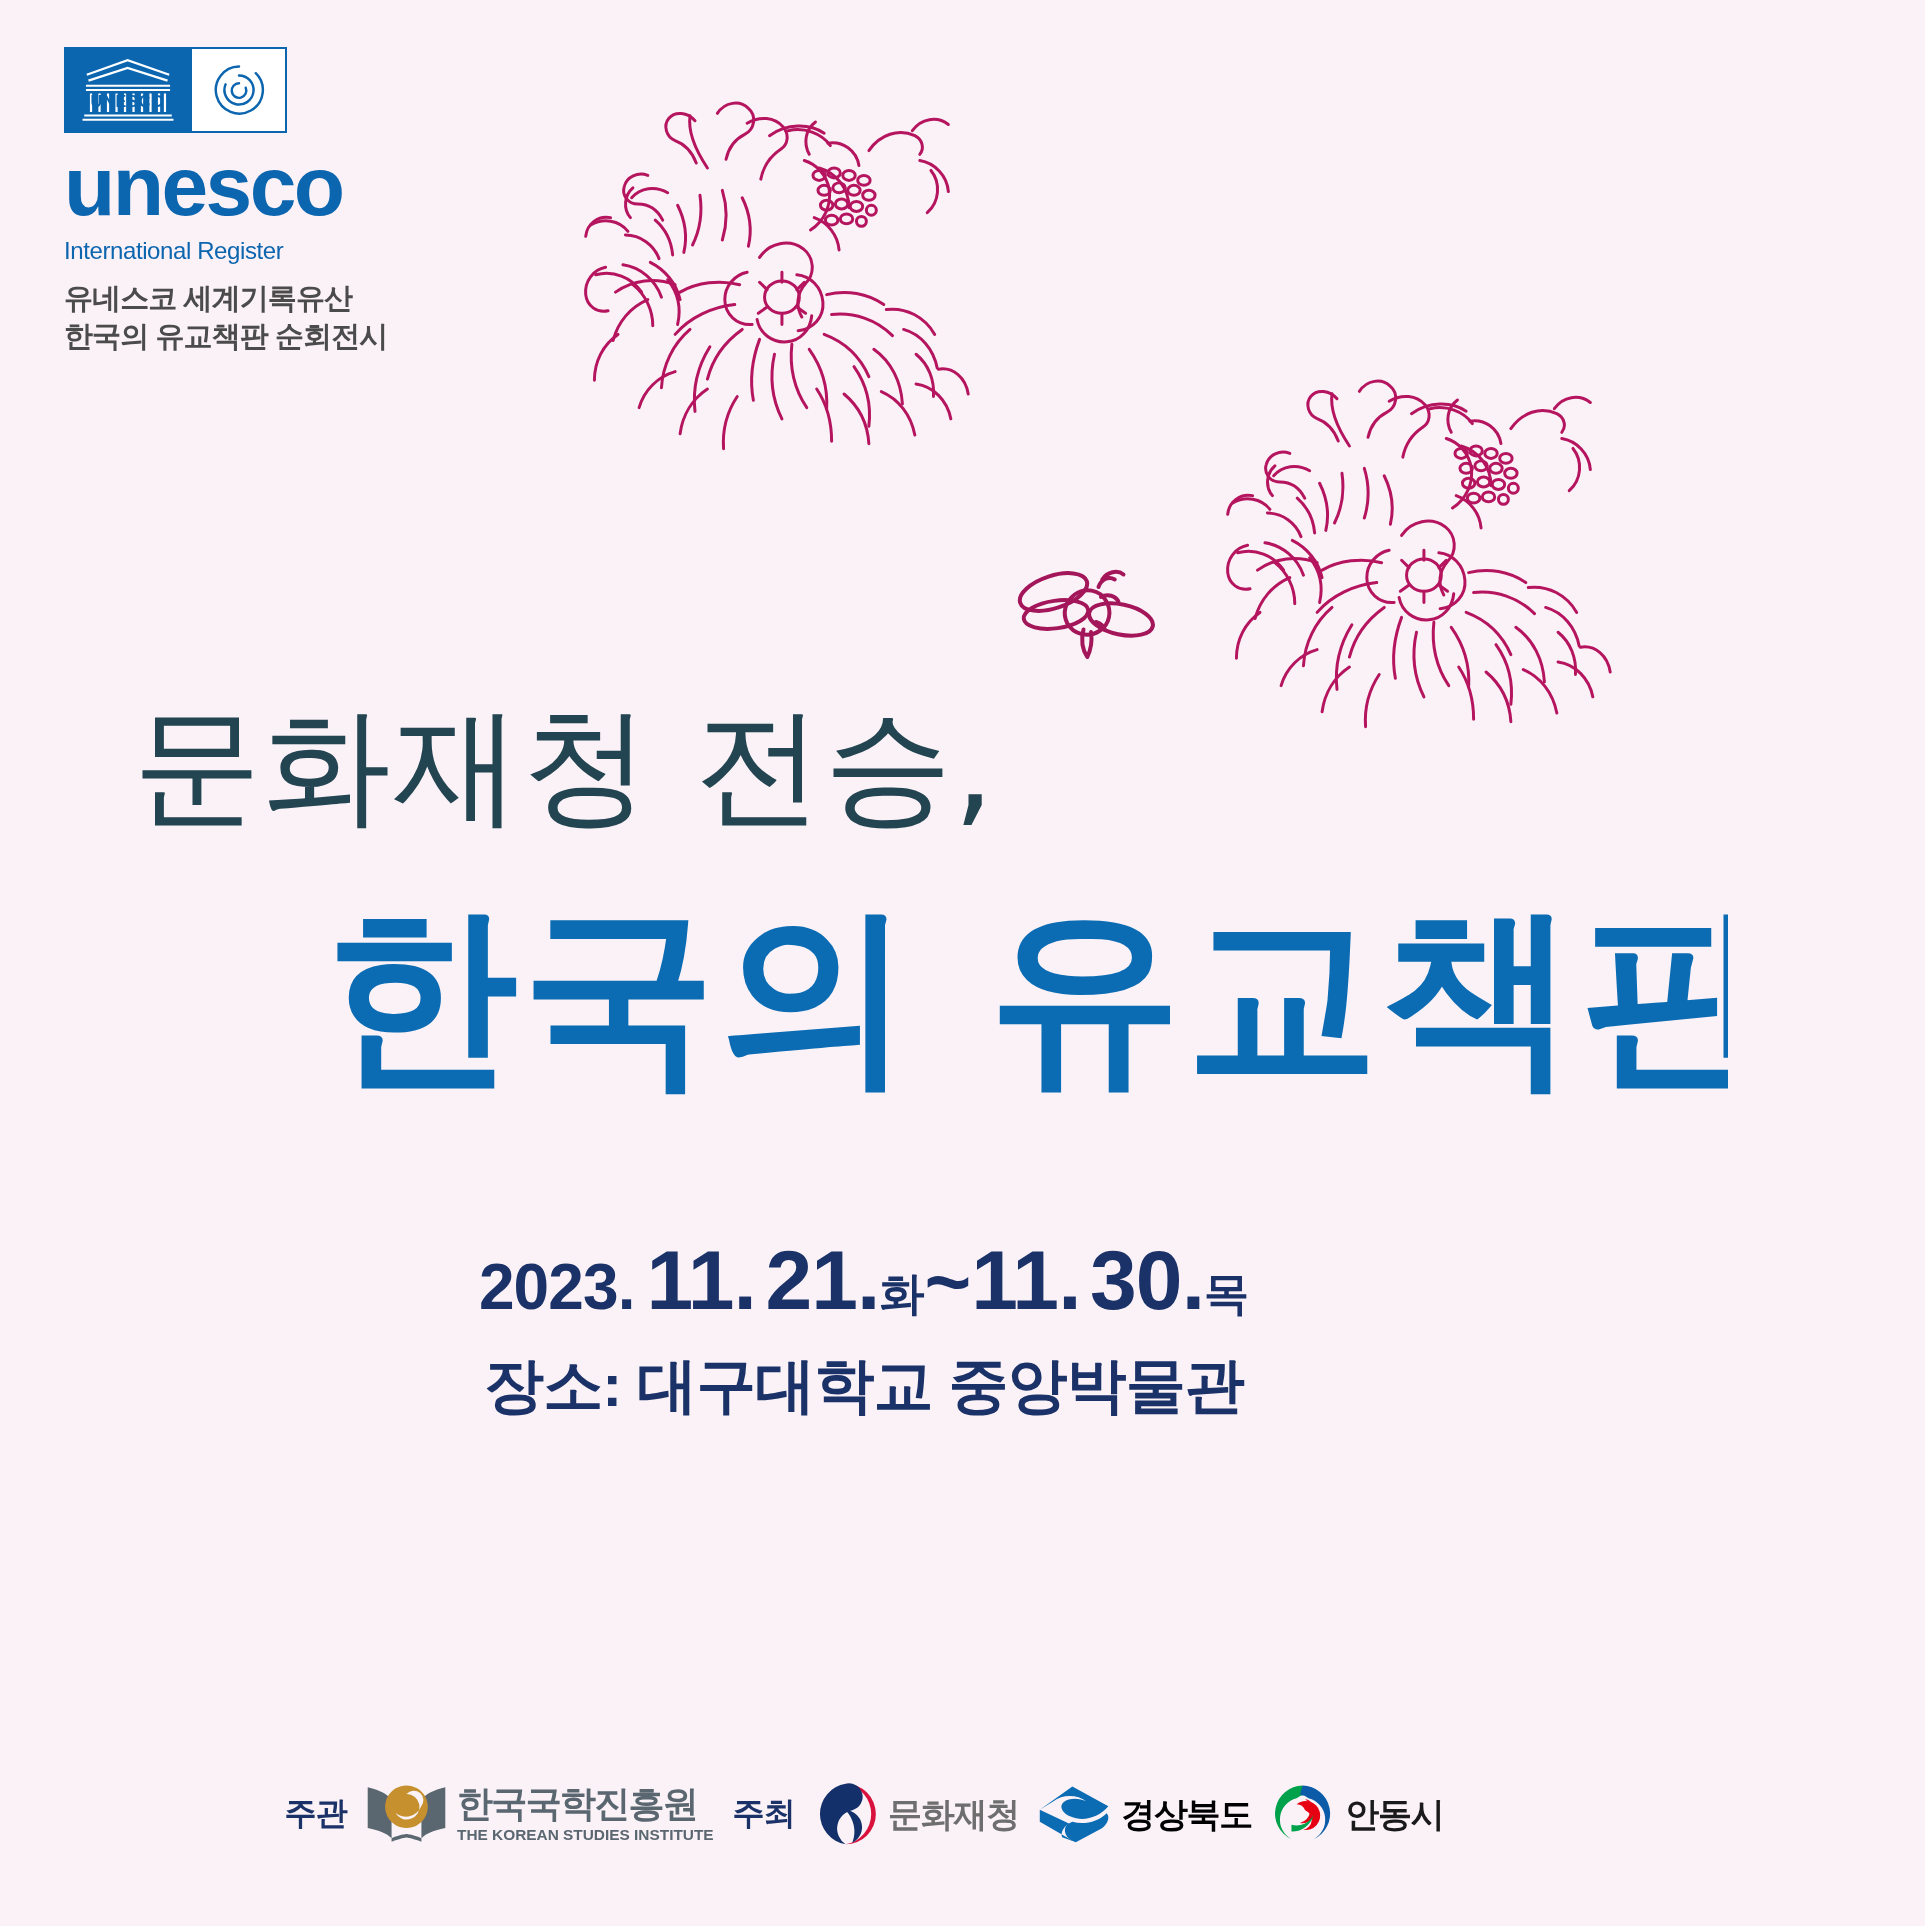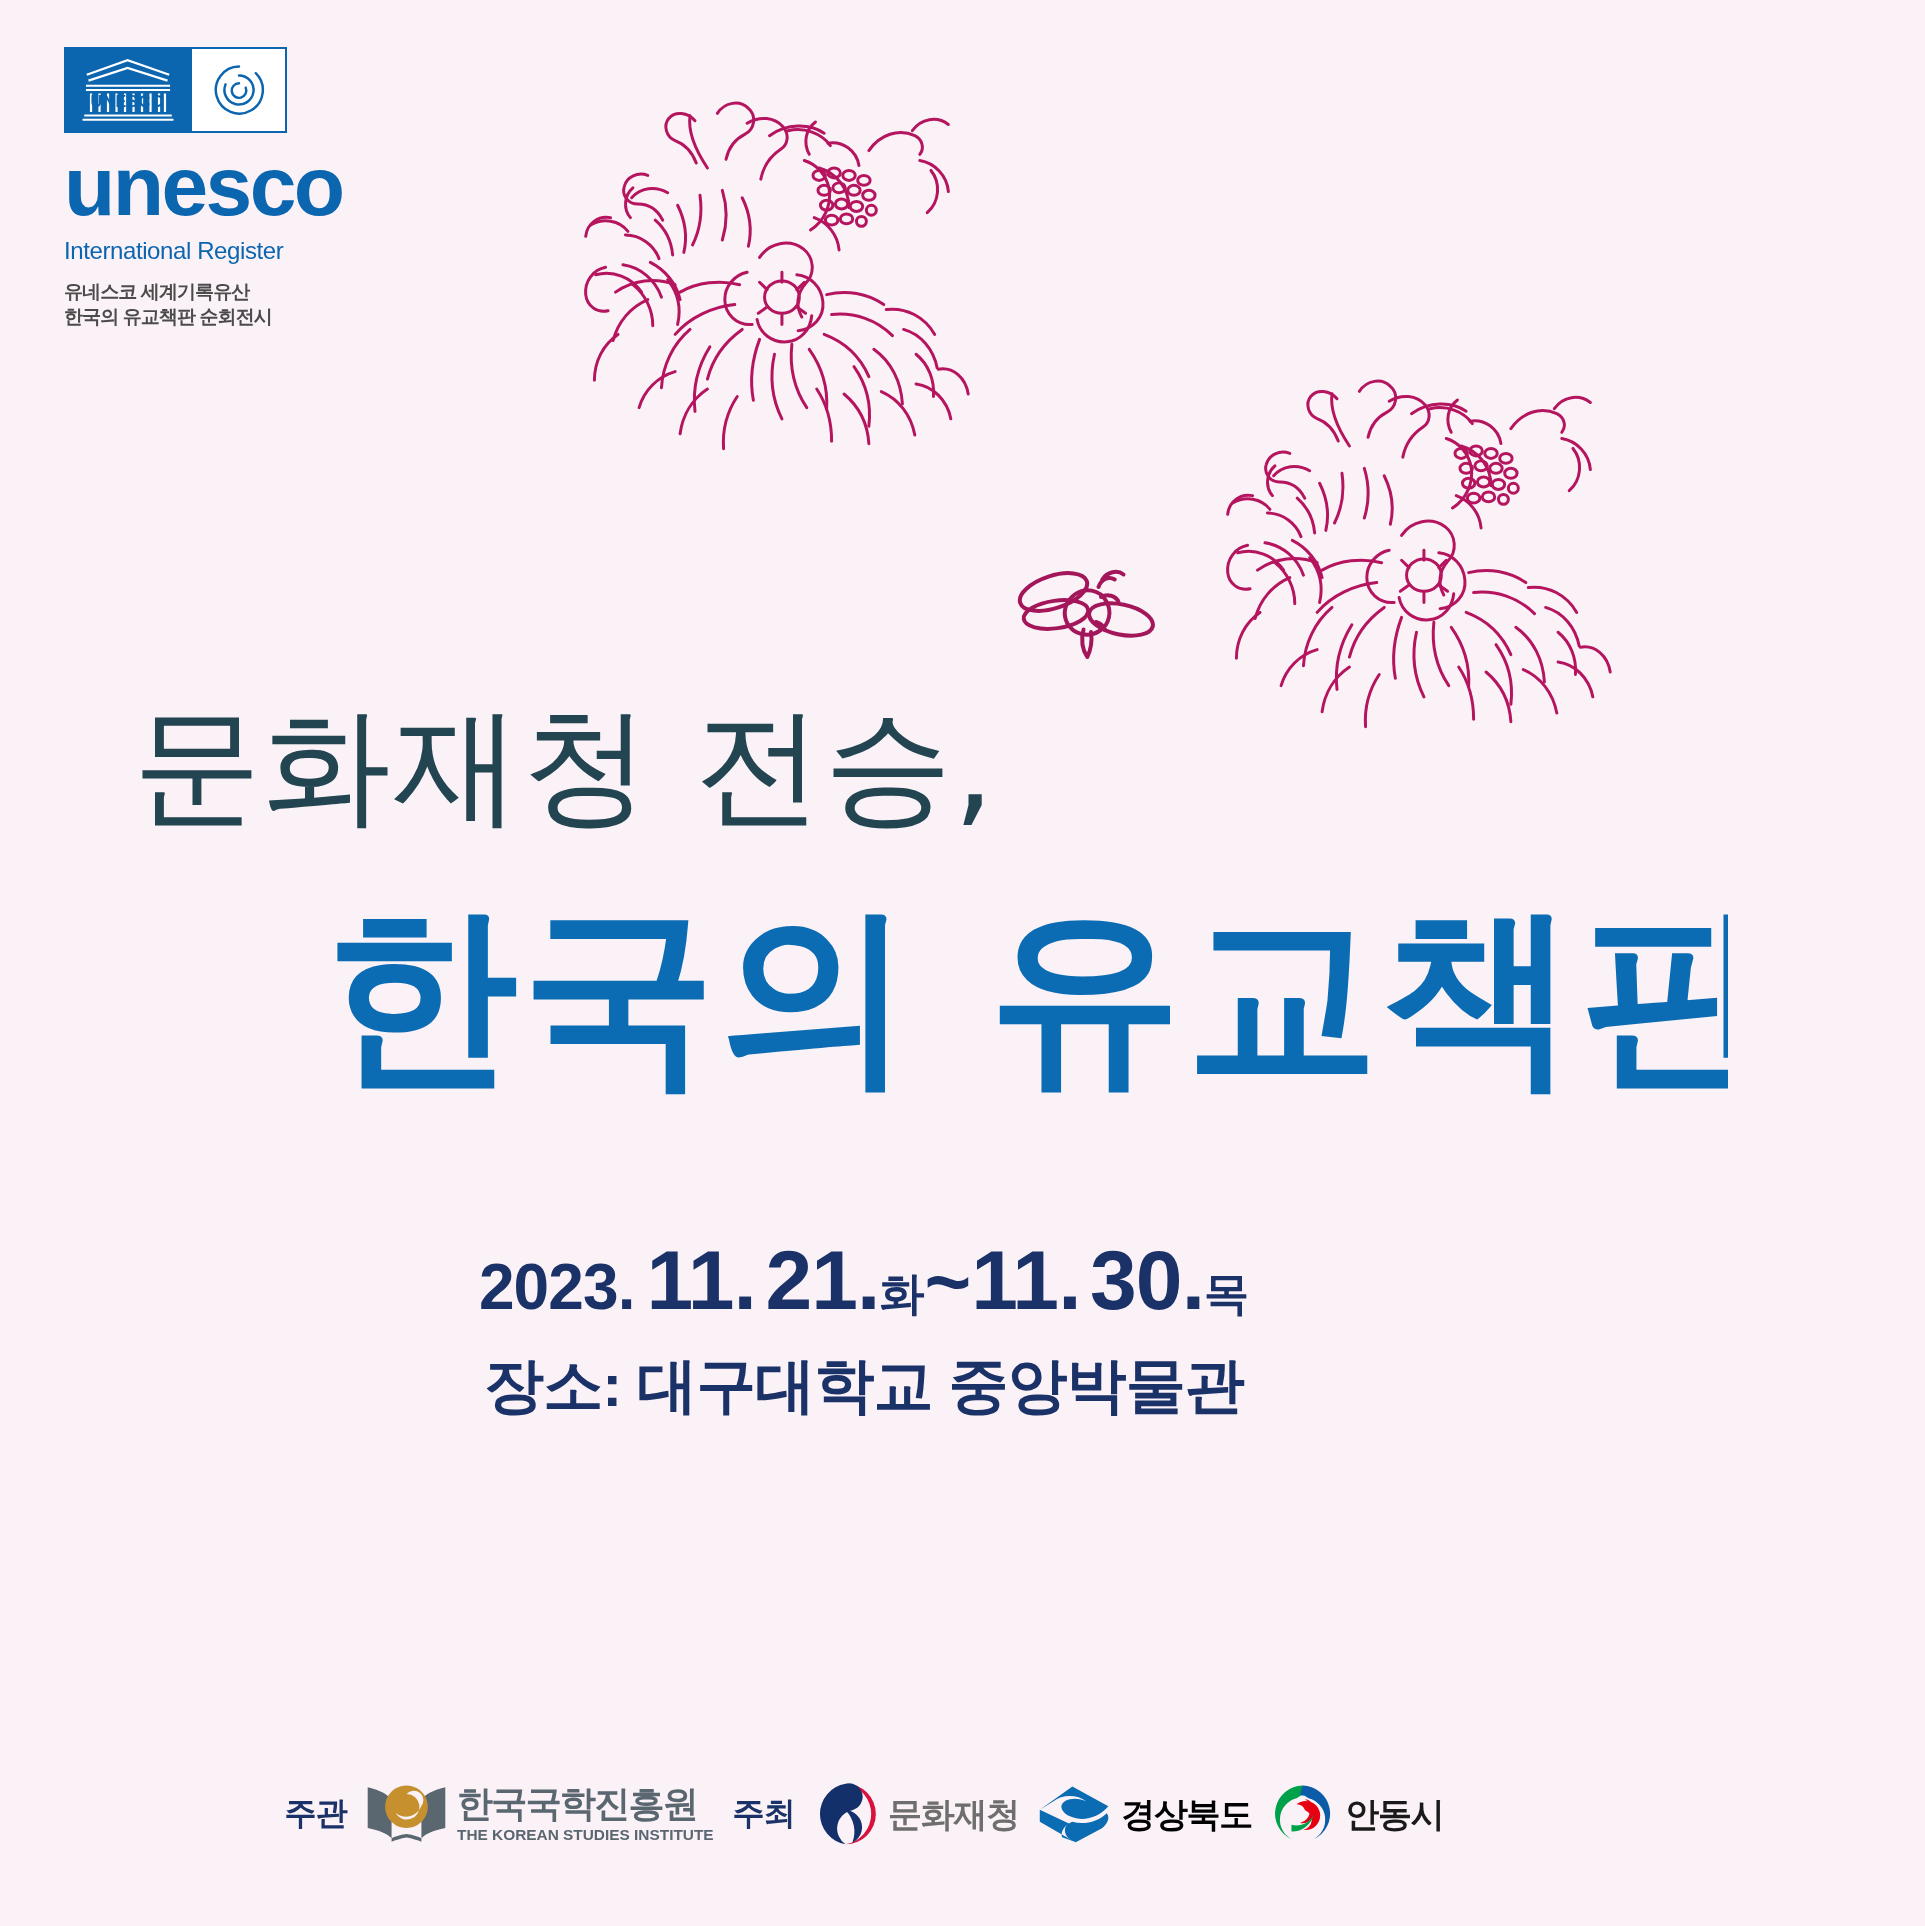--- a/index.html
+++ b/index.html
@@ -21,21 +21,21 @@
 
   
   .unesco-block{position:absolute;left:64px;top:47px;width:428px;}
   .unesco-logo-box{display:flex;width:223px;height:86px;}
   .unesco-left{flex:0 0 128px;background:#0B65AF;display:flex;align-items:center;justify-content:center;}
   .unesco-right{flex:1 1 auto;background:#FFFFFF;border:2.6px solid #0B65AF;border-left:none;
     display:flex;align-items:center;justify-content:center;box-sizing:border-box;}
   .unesco-word{font-size:84px;font-weight:700;color:#0B65AF;letter-spacing:-2.6px;
     line-height:1;margin-top:11px;font-family:"Liberation Sans",sans-serif;}
   .unesco-reg{font-size:24px;font-weight:400;color:#0B65AF;margin-top:8.6px;letter-spacing:-0.4px;}
-  .unesco-kr{margin-top:14.5px;font-size:19px;font-weight:700;color:#4B4B4B;
+  .unesco-kr{margin-top:14.5px;font-size:29px;font-weight:700;color:#4B4B4B;
     line-height:1.32;letter-spacing:-0.9px;}
   .unesco-kr div{white-space:nowrap;}
 
   
   .title-sub{
     position:absolute;left:133px;top:702px;
     font-size:128px;font-weight:400;color:#234451;
     letter-spacing:1.7px;white-space:nowrap;line-height:1;
     font-family:"DejaVu Sans",sans-serif;
   }

